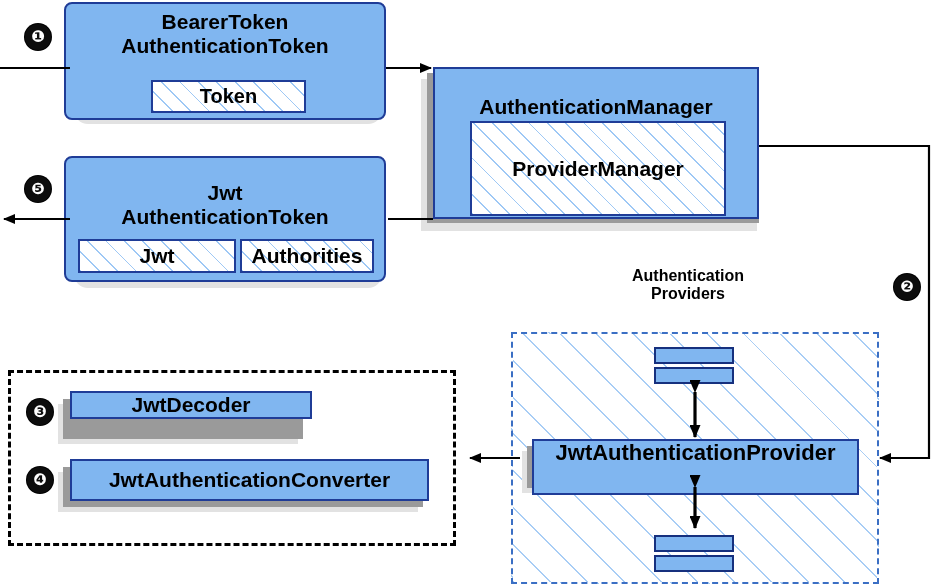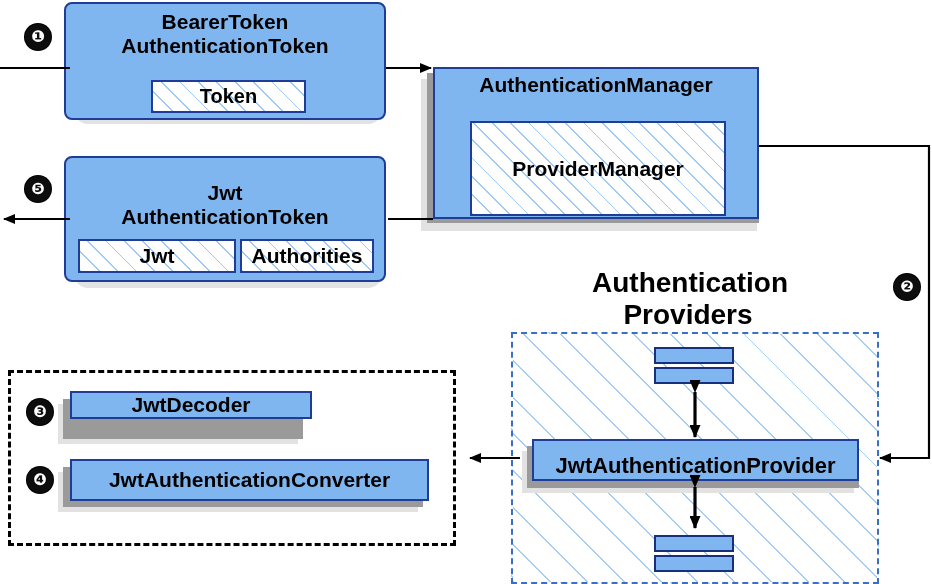--- a/index.html
+++ b/index.html
@@ -146,21 +146,21 @@
 
     <line x1="70" y1="219" x2="4" y2="219" stroke="#000" stroke-width="2.2" marker-end="url(#arrowL)"></line>
 
     <line x1="695" y1="392" x2="695" y2="437" stroke="#000" stroke-width="3.2" marker-start="url(#arrowUp)" marker-end="url(#arrowUp)"></line>
 
     <line x1="695" y1="487" x2="695" y2="528" stroke="#000" stroke-width="3.2" marker-start="url(#arrowUp)" marker-end="url(#arrowUp)"></line>
   </svg>
 
   <div class="dash-black" style="left:8px;top:370px;width:448px;height:176px;"></div>
 
-  <div class="lbl-plain" style="left:592px;top:267px;width:192px;font-size:28px;">Authentication
+  <div class="lbl-plain" style="left:592px;top:267px;width:192px;font-size:16px;">Authentication
 Providers</div>
 
   <div class="dash-blue" style="left:511px;top:332px;width:368px;height:252px;"></div>
 
   <div class="shadow-b card-round" style="left:74px;top:14px;width:308px;height:110px;border-radius:14px;"></div>
   <div class="shadow-a card-round" style="left:68px;top:8px;width:308px;height:110px;border-radius:14px;"></div>
   <div class="node card-round" style="left:64px;top:2px;width:322px;height:118px;padding-top:6px;">
     <div class="title" style="font-size:21px;">BearerToken
 AuthenticationToken</div>
     <div class="hatch" style="position:absolute;left:85px;top:76px;width:155px;height:33px;font-size:20px;">Token</div>
@@ -172,32 +172,32 @@
   <div class="node card-round" style="left:64px;top:156px;width:322px;height:126px;padding-top:23px;">
     <div class="title" style="font-size:21px;">Jwt
 AuthenticationToken</div>
     <div class="hatch" style="position:absolute;left:12px;top:81px;width:158px;height:34px;font-size:21px;">Jwt</div>
     <div class="hatch" style="position:absolute;left:174px;top:81px;width:134px;height:34px;font-size:21px;">Authorities</div>
   </div>
   <div class="badge" style="left:25px;top:176px;">❺</div>
 
   <div class="shadow-b" style="left:421px;top:79px;width:336px;height:152px;"></div>
   <div class="shadow-a" style="left:427px;top:73px;width:332px;height:150px;"></div>
-  <div class="node" style="left:433px;top:67px;width:326px;height:152px;padding-top:4px;">
+  <div class="node" style="left:433px;top:67px;width:326px;height:152px;padding-top:26px;">
     <div class="title" style="font-size:21px;">AuthenticationManager</div>
     <div class="hatch" style="position:absolute;left:35px;top:52px;width:256px;height:95px;font-size:21px;">ProviderManager</div>
   </div>
   <div class="badge" style="left:894px;top:274px;">❷</div>
 
   <div class="bar" style="left:654px;top:347px;width:80px;height:17px;"></div>
   <div class="bar" style="left:654px;top:367px;width:80px;height:17px;"></div>
 
   <div class="shadow-b" style="left:522px;top:451px;width:332px;height:42px;"></div>
   <div class="shadow-a" style="left:527px;top:446px;width:332px;height:42px;"></div>
-  <div class="node" style="left:532px;top:439px;width:327px;height:42px;justify-content:flex-end;">
+  <div class="node" style="left:532px;top:439px;width:327px;height:56px;justify-content:flex-start;">
     <div class="title" style="font-size:22px;">JwtAuthenticationProvider</div>
   </div>
 
   <div class="bar" style="left:654px;top:535px;width:80px;height:17px;"></div>
   <div class="bar" style="left:654px;top:555px;width:80px;height:17px;"></div>
 
   <div class="shadow-b" style="left:58px;top:404px;width:240px;height:40px;"></div>
   <div class="shadow-a" style="left:63px;top:399px;width:240px;height:40px;"></div>
   <div class="node" style="left:70px;top:391px;width:242px;height:28px;justify-content:center;align-items:center;">
     <div class="title" style="font-size:21px;">JwtDecoder</div>

